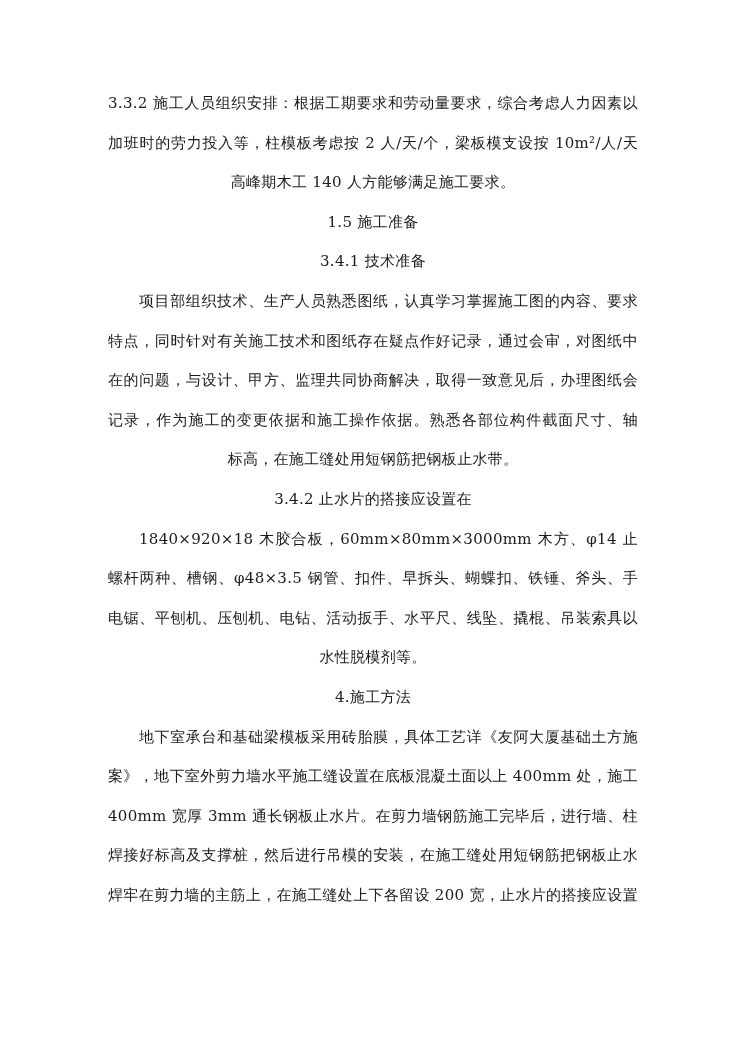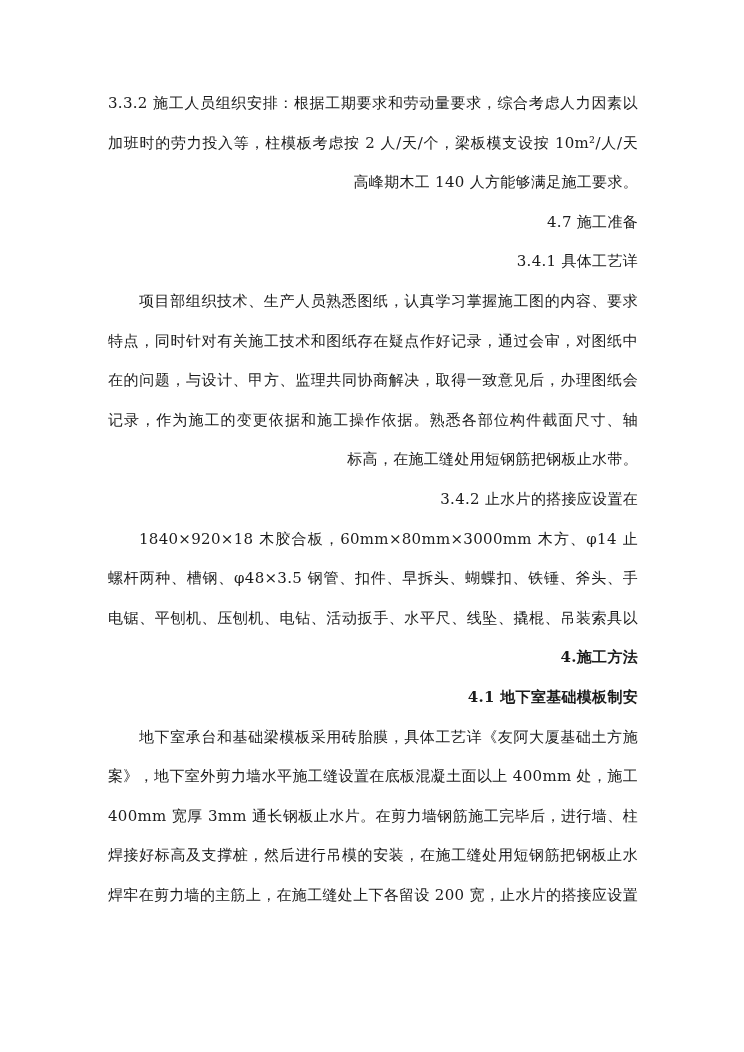--- a/index.html
+++ b/index.html
@@ -22,53 +22,53 @@
     top: 84px;
     width: 530px;
   }
   .line {
     height: 39.6px;
     line-height: 39.6px;
     font-size: 15px;
     letter-spacing: 0.3px;
     white-space: normal;
     overflow: hidden;
-    text-align: right;
+    text-align: center;
   }
   .line.fill {
     text-align: justify;
     text-align-last: justify;
   }
   .line.indent {
     text-indent: 31px;
   }
   .line.bold {
-    font-weight: bold;
+    font-weight: normal;
   }
 </style>
 </head>
 <body>
 
 <div class="page">
   <div class="content">
       <div class="line fill">3.3.2 施工人员组织安排：根据工期要求和劳动量要求，综合考虑人力因素以及</div>
       <div class="line fill">加班时的劳力投入等，柱模板考虑按 2 人/天/个，梁板模支设按 10m²/人/天计算，</div>
       <div class="line">高峰期木工 140 人方能够满足施工要求。</div>
-      <div class="line">4.7 施工准备</div>
-      <div class="line">3.4.1 具体工艺详</div>
+      <div class="line">1.5 施工准备</div>
+      <div class="line">3.4.1 技术准备</div>
       <div class="line fill indent">项目部组织技术、生产人员熟悉图纸，认真学习掌握施工图的内容、要求和</div>
       <div class="line fill">特点，同时针对有关施工技术和图纸存在疑点作好记录，通过会审，对图纸中存</div>
       <div class="line fill">在的问题，与设计、甲方、监理共同协商解决，取得一致意见后，办理图纸会审</div>
       <div class="line fill">记录，作为施工的变更依据和施工操作依据。熟悉各部位构件截面尺寸、轴线、</div>
       <div class="line">标高，在施工缝处用短钢筋把钢板止水带。</div>
       <div class="line">3.4.2 止水片的搭接应设置在</div>
       <div class="line fill indent">1840×920×18 木胶合板，60mm×80mm×3000mm 木方、φ14 止水螺杆和普通对拉</div>
       <div class="line fill">螺杆两种、槽钢、φ48×3.5 钢管、扣件、早拆头、蝴蝶扣、铁锤、斧头、手锯、</div>
       <div class="line fill">电锯、平刨机、压刨机、电钻、活动扳手、水平尺、线坠、撬棍、吊装索具以及</div>
+      <div class="line">水性脱模剂等。</div>
       <div class="line bold">4.施工方法</div>
-      <div class="line bold">4.1 地下室基础模板制安</div>
       <div class="line fill indent">地下室承台和基础梁模板采用砖胎膜，具体工艺详《友阿大厦基础土方施工方</div>
       <div class="line fill">案》，地下室外剪力墙水平施工缝设置在底板混凝土面以上 400mm 处，施工缝安装</div>
       <div class="line fill">400mm 宽厚 3mm 通长钢板止水片。在剪力墙钢筋施工完毕后，进行墙、柱定位，并</div>
       <div class="line fill">焊接好标高及支撑桩，然后进行吊模的安装，在施工缝处用短钢筋把钢板止水带</div>
       <div class="line fill">焊牢在剪力墙的主筋上，在施工缝处上下各留设 200 宽，止水片的搭接应设置在</div>
     </div>
 </div>
 
 </body></html>

